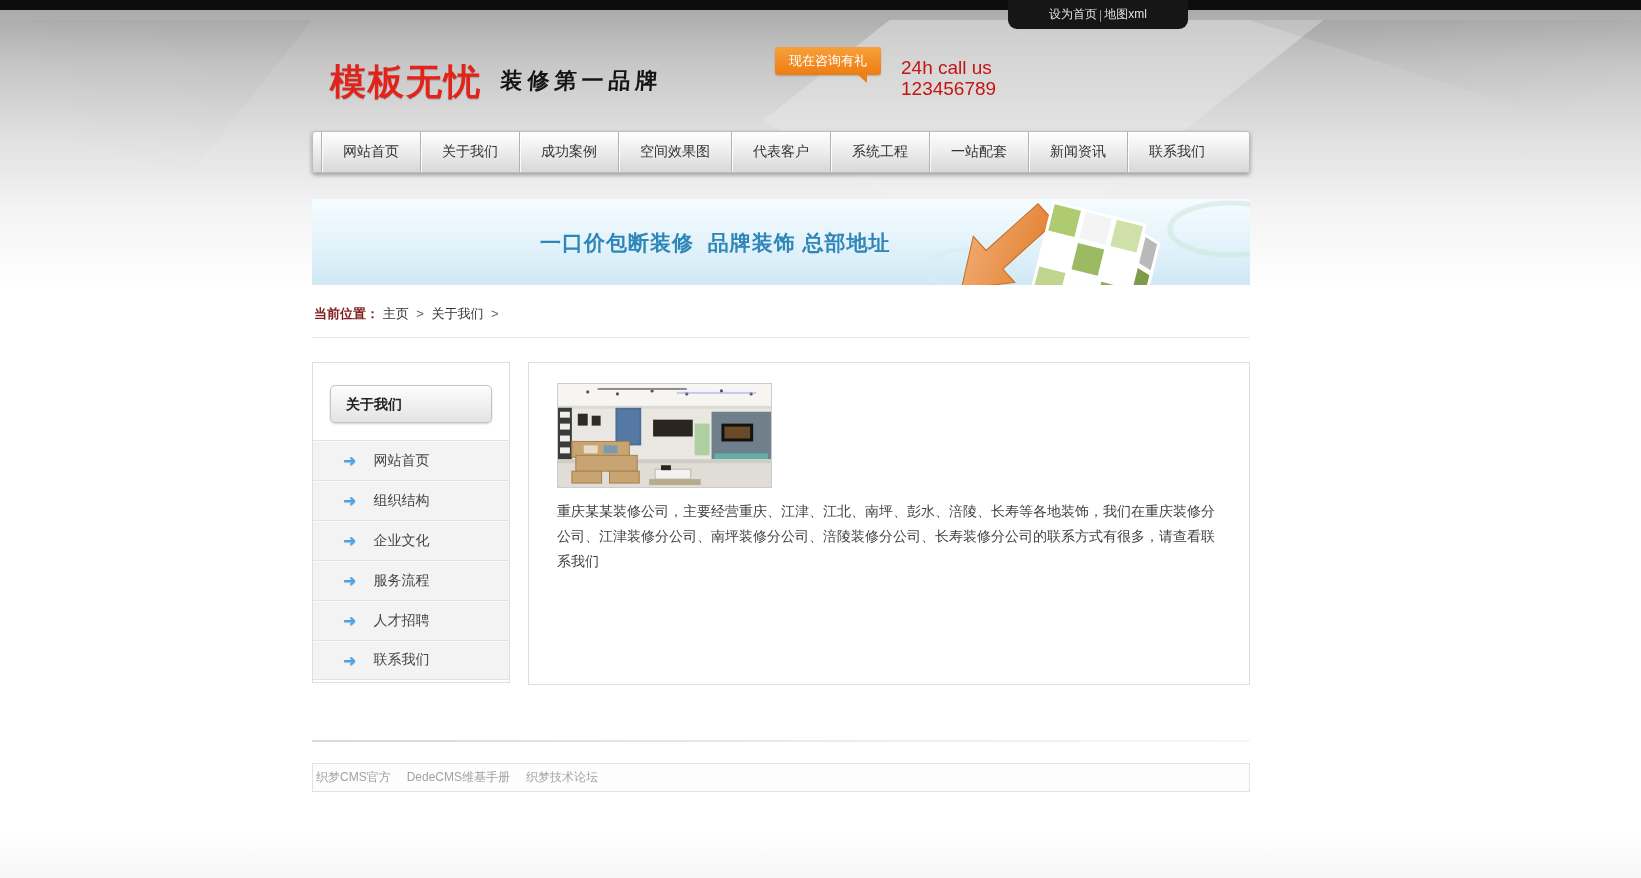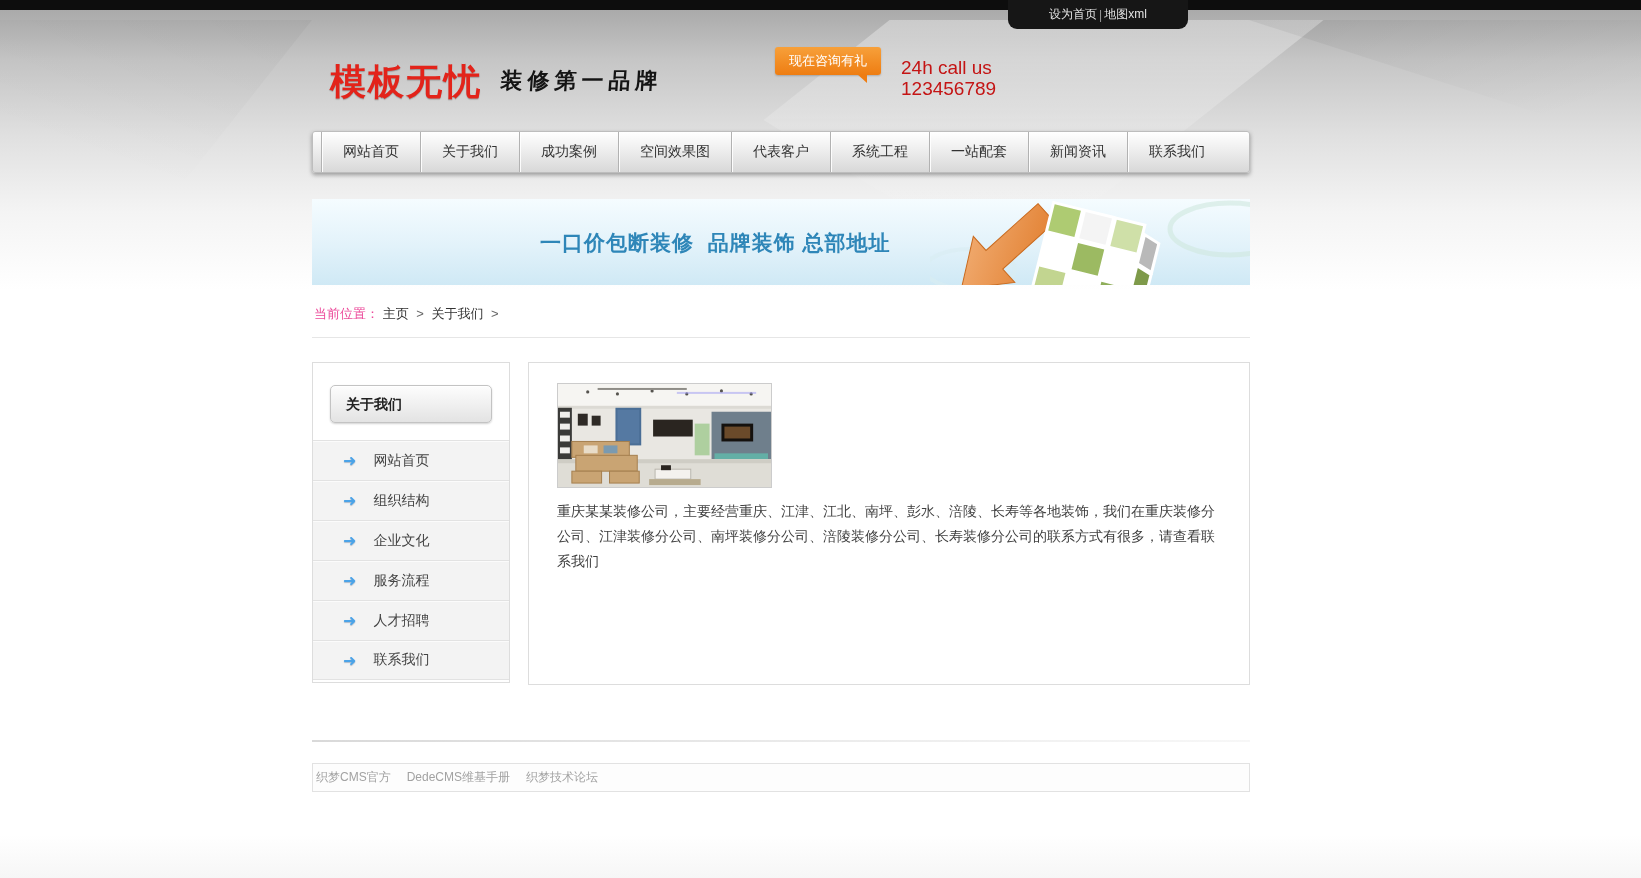--- a/index.html
+++ b/index.html
@@ -53,21 +53,21 @@
   
   .banner { position:absolute; left:312px; top:199px; width:938px; height:86px; overflow:hidden;
     background:linear-gradient(180deg,#f5fcff 0%,#e2f2fa 55%,#cfe9f5 100%); }
   .banner-slogan { position:absolute; left:228px; top:30px; font-size:21px; color:#2e86b8;
     font-weight:bold; letter-spacing:1px; white-space:pre; z-index:2; }
   .banner-art { position:absolute; right:0; top:0; height:86px; width:320px; }
 
   
   .breadcrumb { position:absolute; left:312px; top:303px; width:938px; padding:2px 0 14px 2px;
     font-size:13px; color:#333; border-bottom:1px solid #e6e6e6; }
-  .breadcrumb .bc-label { font-weight:normal; color:#ec4899; }
+  .breadcrumb .bc-label { font-weight:bold; color:#7f1d1d; }
   .breadcrumb a { color:#333; text-decoration:none; cursor:pointer; }
   .breadcrumb .bc-sep { color:#666; margin:0 4px; }
 
   
   .main-cols { position:absolute; left:312px; top:362px; width:938px; display:flex; align-items:flex-start; }
   .sidebar { width:213px; background:#fff; border:1px solid #ddd; padding:22px 0 2px 0; min-height:319px; }
   .sidebar-title { margin:0 17px; height:38px; line-height:36px; padding-left:15px; font-size:14px;
     font-weight:bold; color:#222; border:1px solid #c3c3c3; border-radius:5px;
     background:linear-gradient(180deg,#fdfdfd 0%,#efefef 55%,#e3e3e3 100%);
     box-shadow:inset 0 1px 0 #fff,0 1px 2px rgba(0,0,0,.18); }

